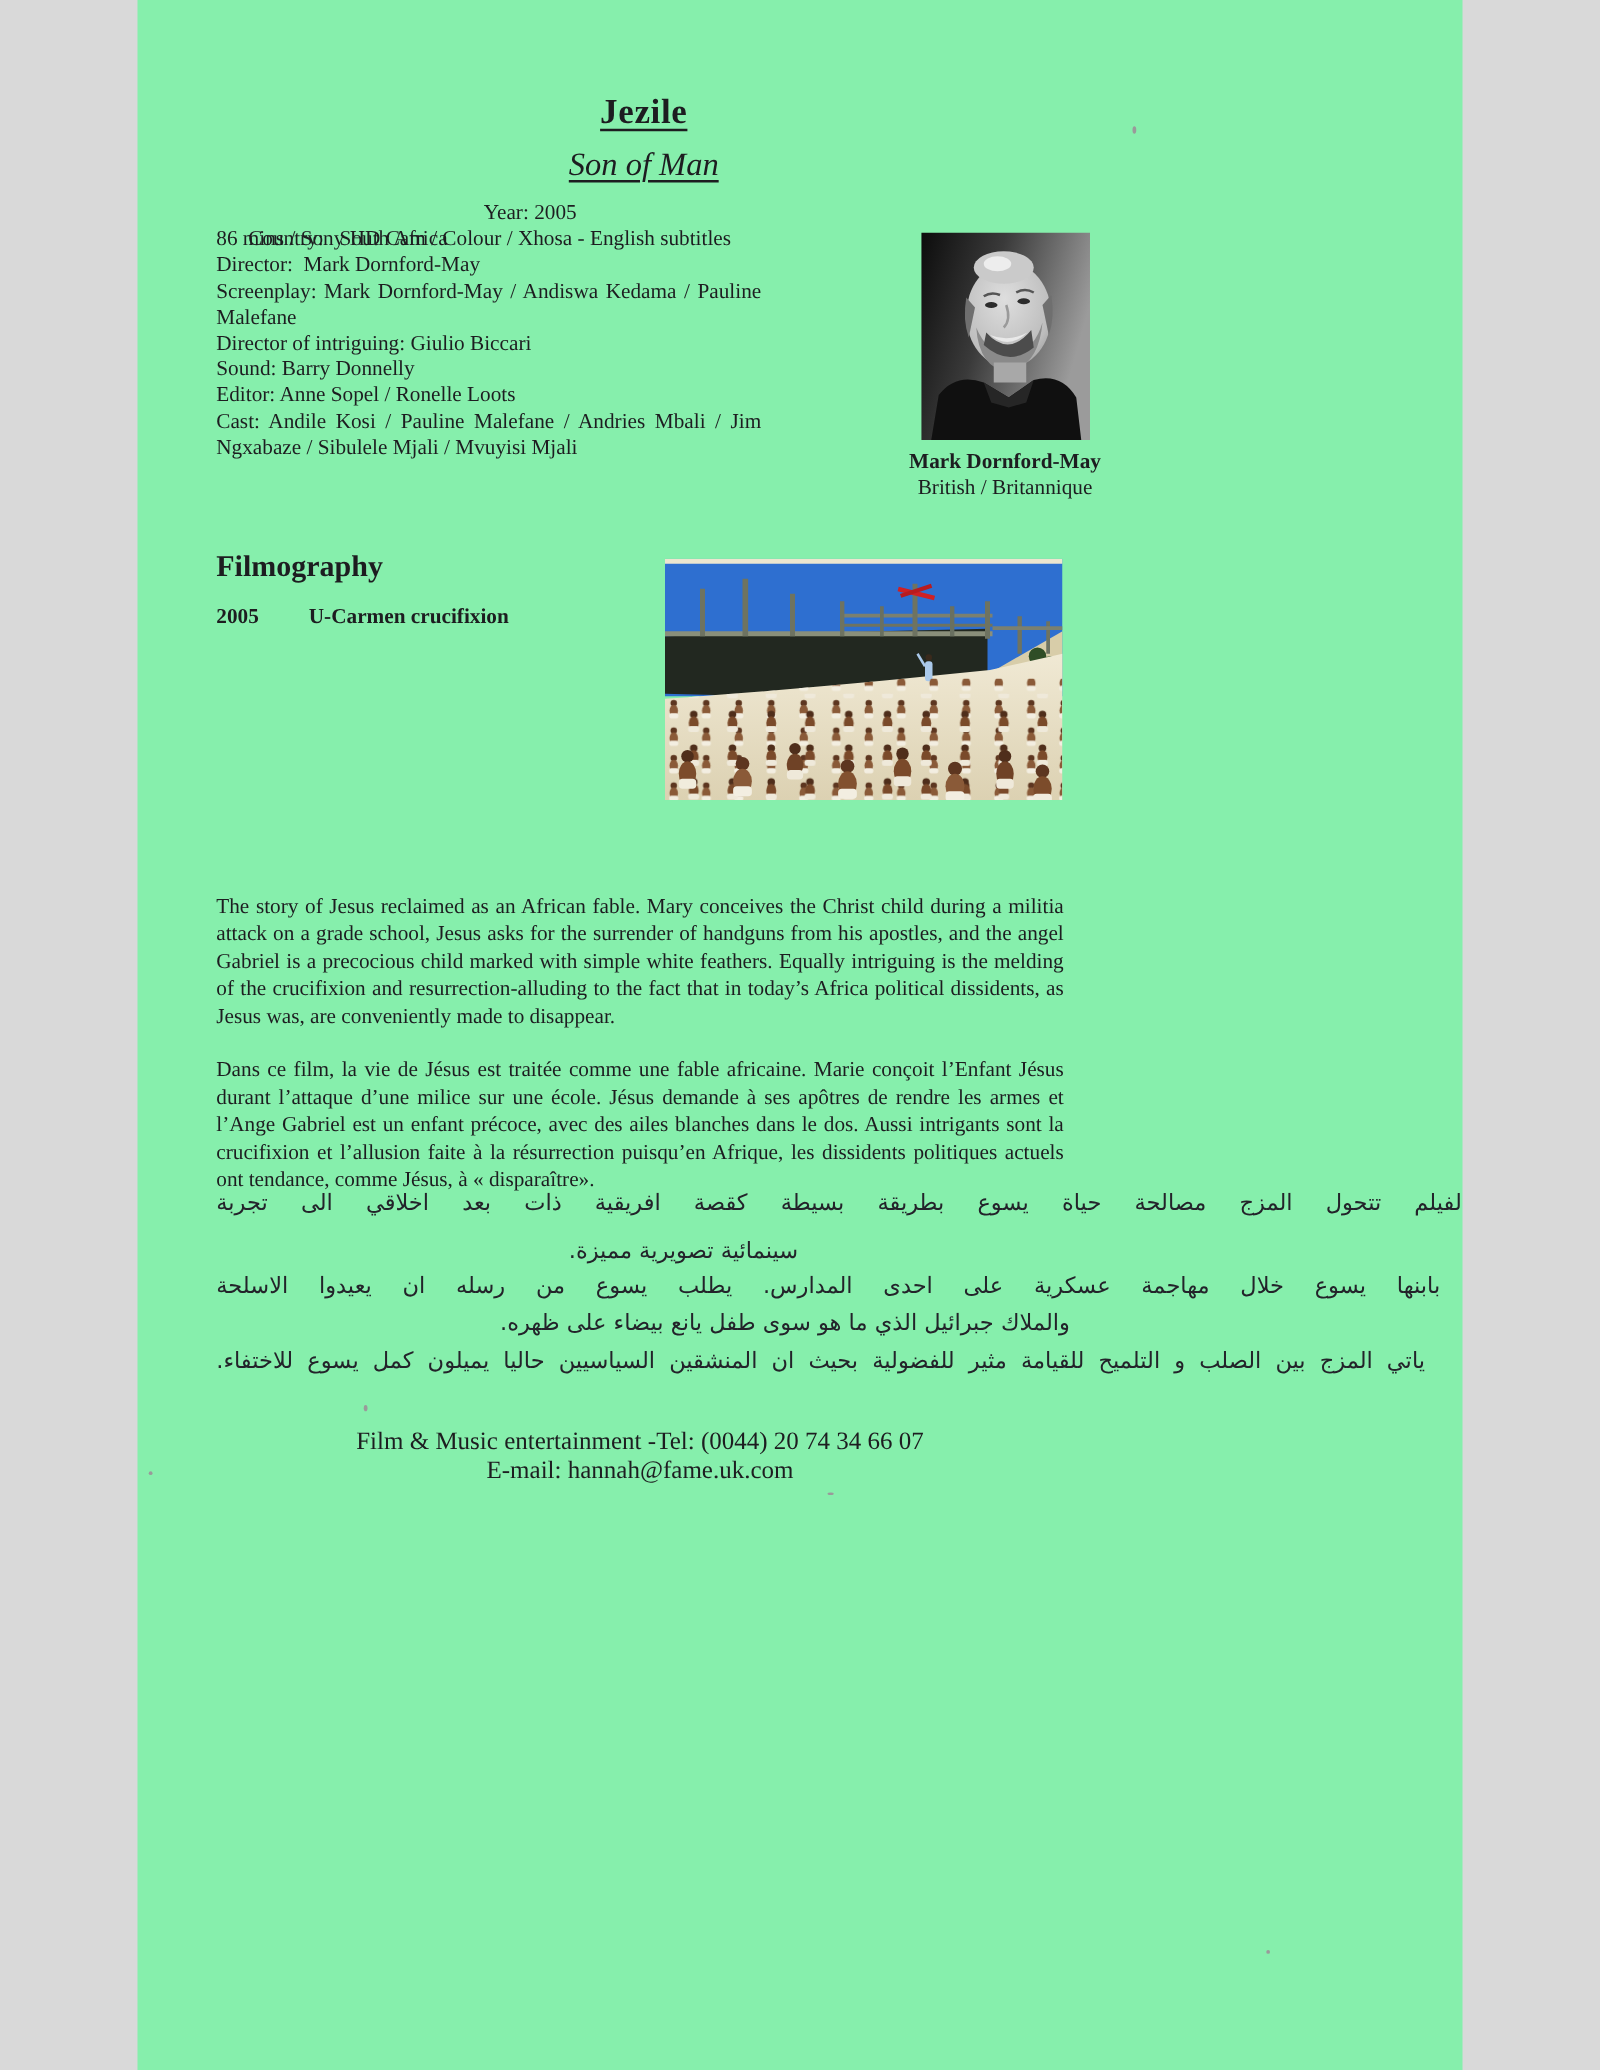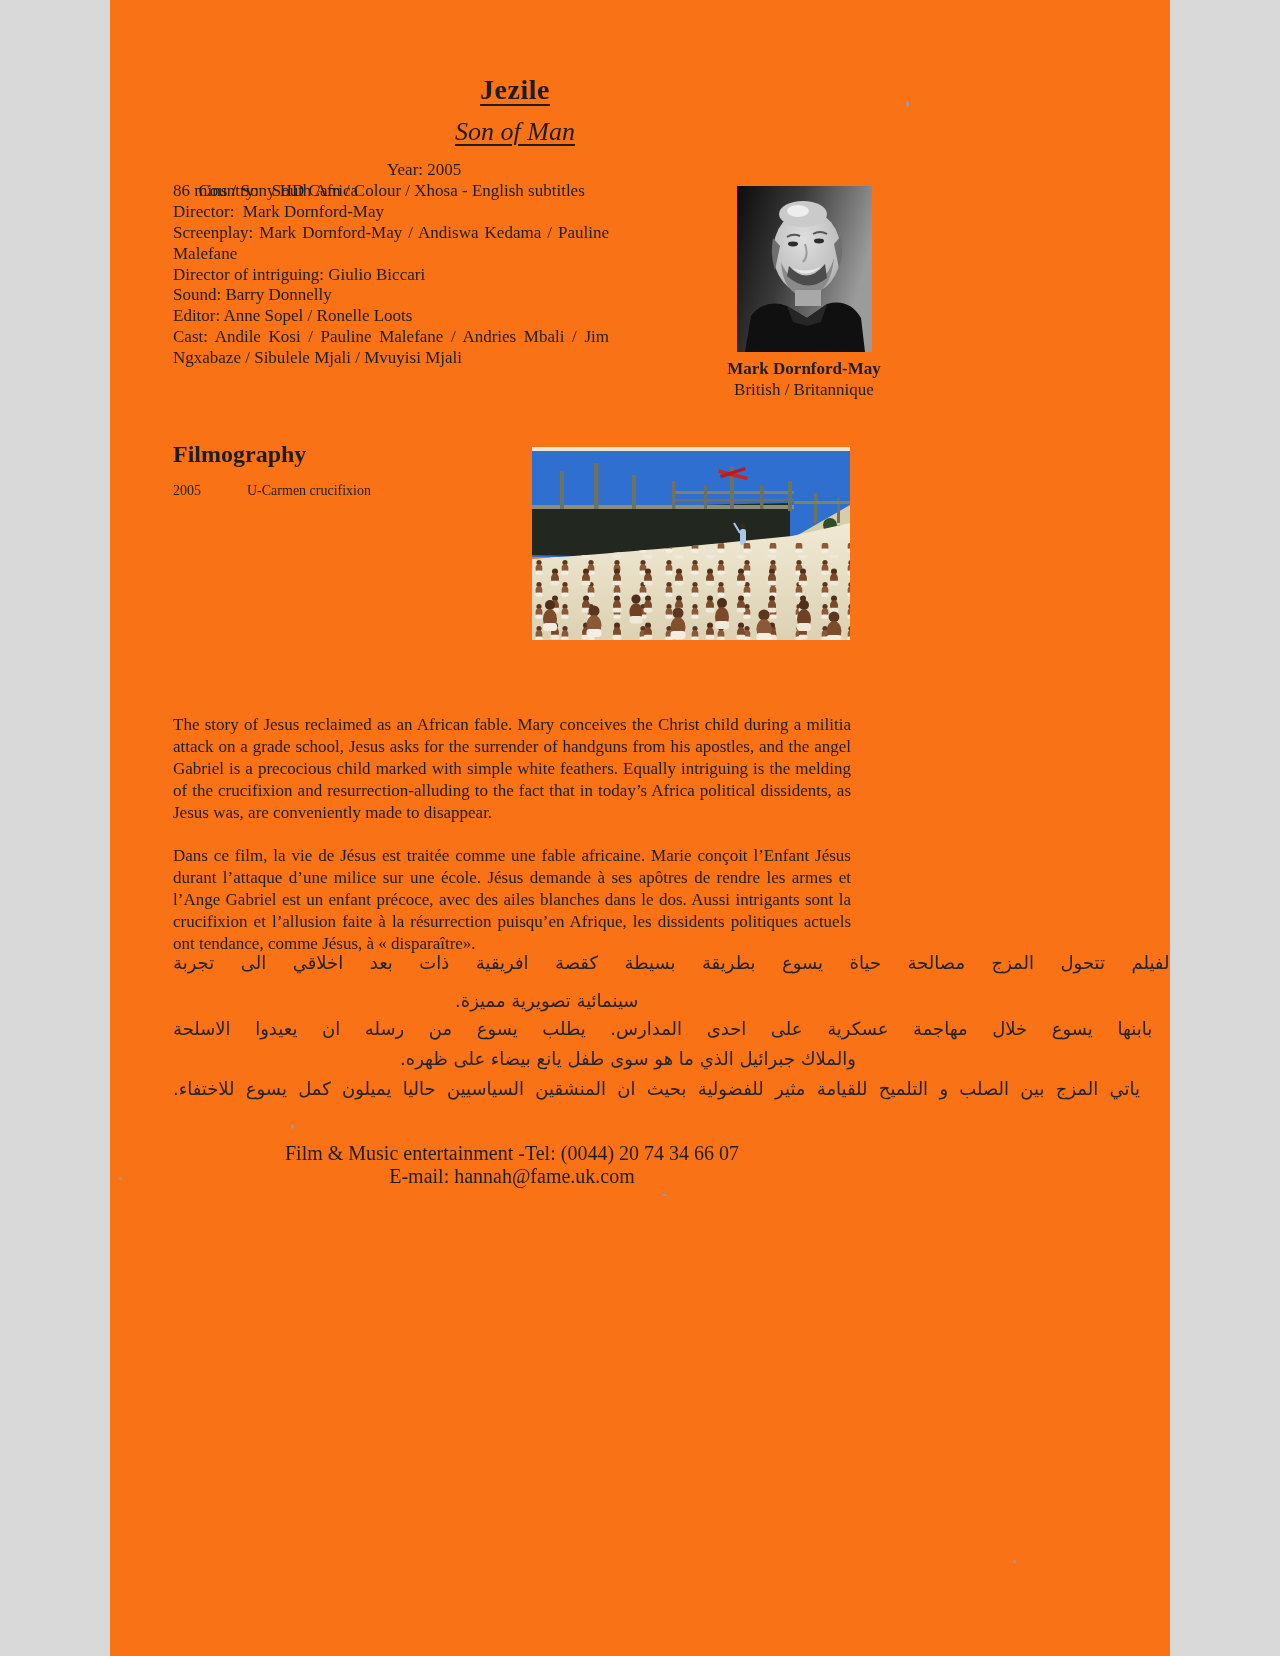--- a/index.html
+++ b/index.html
@@ -1,18 +1,18 @@
 <!DOCTYPE html>
 <html><head>
 <meta charset="utf-8">
 <style>
   html,body { margin:0; padding:0; background:#d9d9d9; }
   .page {
     position:relative; width:1060px; height:1656px; margin:0 auto;
-    background:#f97316; overflow:hidden;
+    background:#86efac; overflow:hidden;
     font-family:"Liberation Serif","DejaVu Serif",serif; color:#1d1d20;
   }
   .abs { position:absolute; }
 
   .film-title {
     left:0; top:74px; width:810px; text-align:center;
     font-size:28px; font-weight:bold; letter-spacing:0.5px;
     text-decoration:underline; text-underline-offset:5px; text-decoration-thickness:2px;
   }
   .film-subtitle {
@@ -25,21 +25,21 @@
   .detail-line { white-space:pre-wrap; text-align:justify; position:relative; }
   .detail-line-first { position:relative; height:20.9px; white-space:pre-wrap; }
   .year-span { position:absolute; left:214px; top:0; white-space:pre-wrap; }
 
   .portrait-photo { left:627px; top:186px; width:135px; height:166px; }
   .portrait-photo svg { display:block; width:100%; height:100%; }
   .portrait-caption { left:559px; top:358px; width:270px; text-align:center; font-size:17px; line-height:21px; }
   .portrait-name { font-weight:bold; }
 
   .filmography-heading { left:63px; top:441px; font-size:24px; font-weight:bold; }
-  .filmography-entry { left:63px; top:483px; width:420px; font-size:14px; }
+  .filmography-entry { left:63px; top:483px; width:420px; font-size:17px;font-weight:bold; }
   .filmography-title { position:absolute; left:74px; top:0; white-space:nowrap; }
 
   .still-photo { left:422px; top:447px; width:318px; height:193px; }
   .still-photo svg { display:block; width:100%; height:100%; }
 
   .syn { width:678px; left:63px; text-align:justify; font-size:17px; line-height:22.1px; }
   .syn-en { top:697px; }
   .syn-fr { top:828px; }
 
   .ar { font-family:"DejaVu Sans",sans-serif; direction:rtl; unicode-bidi:isolate;

